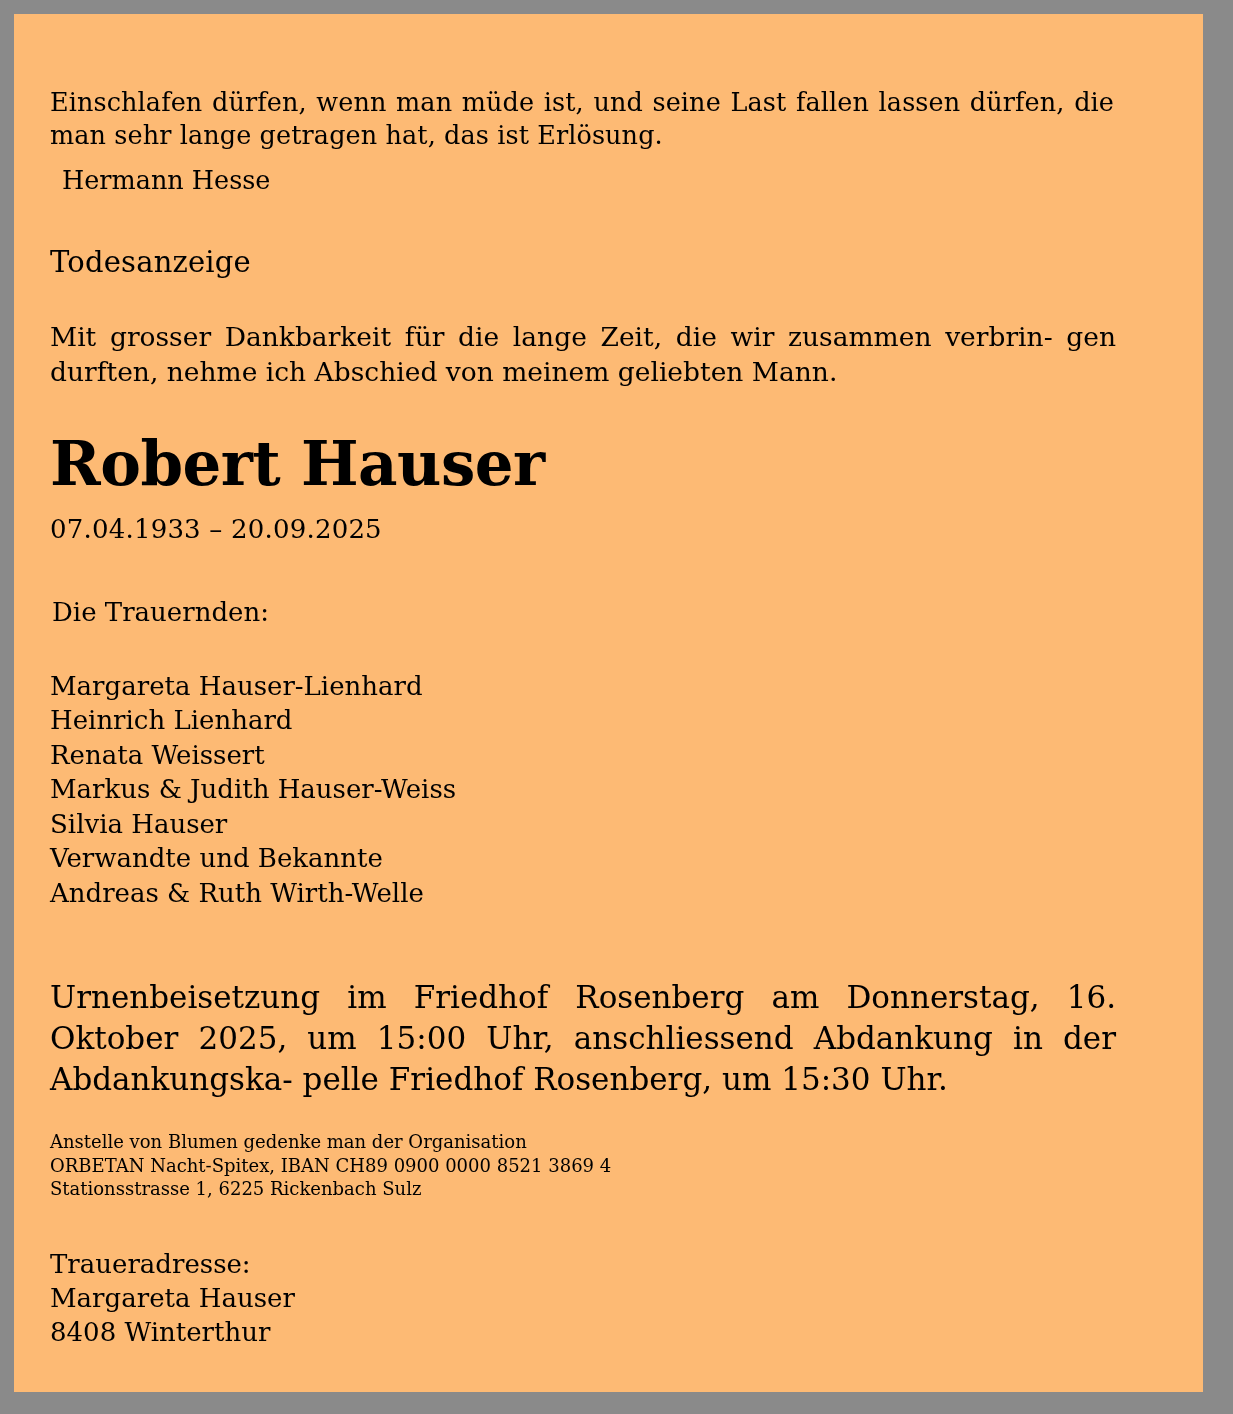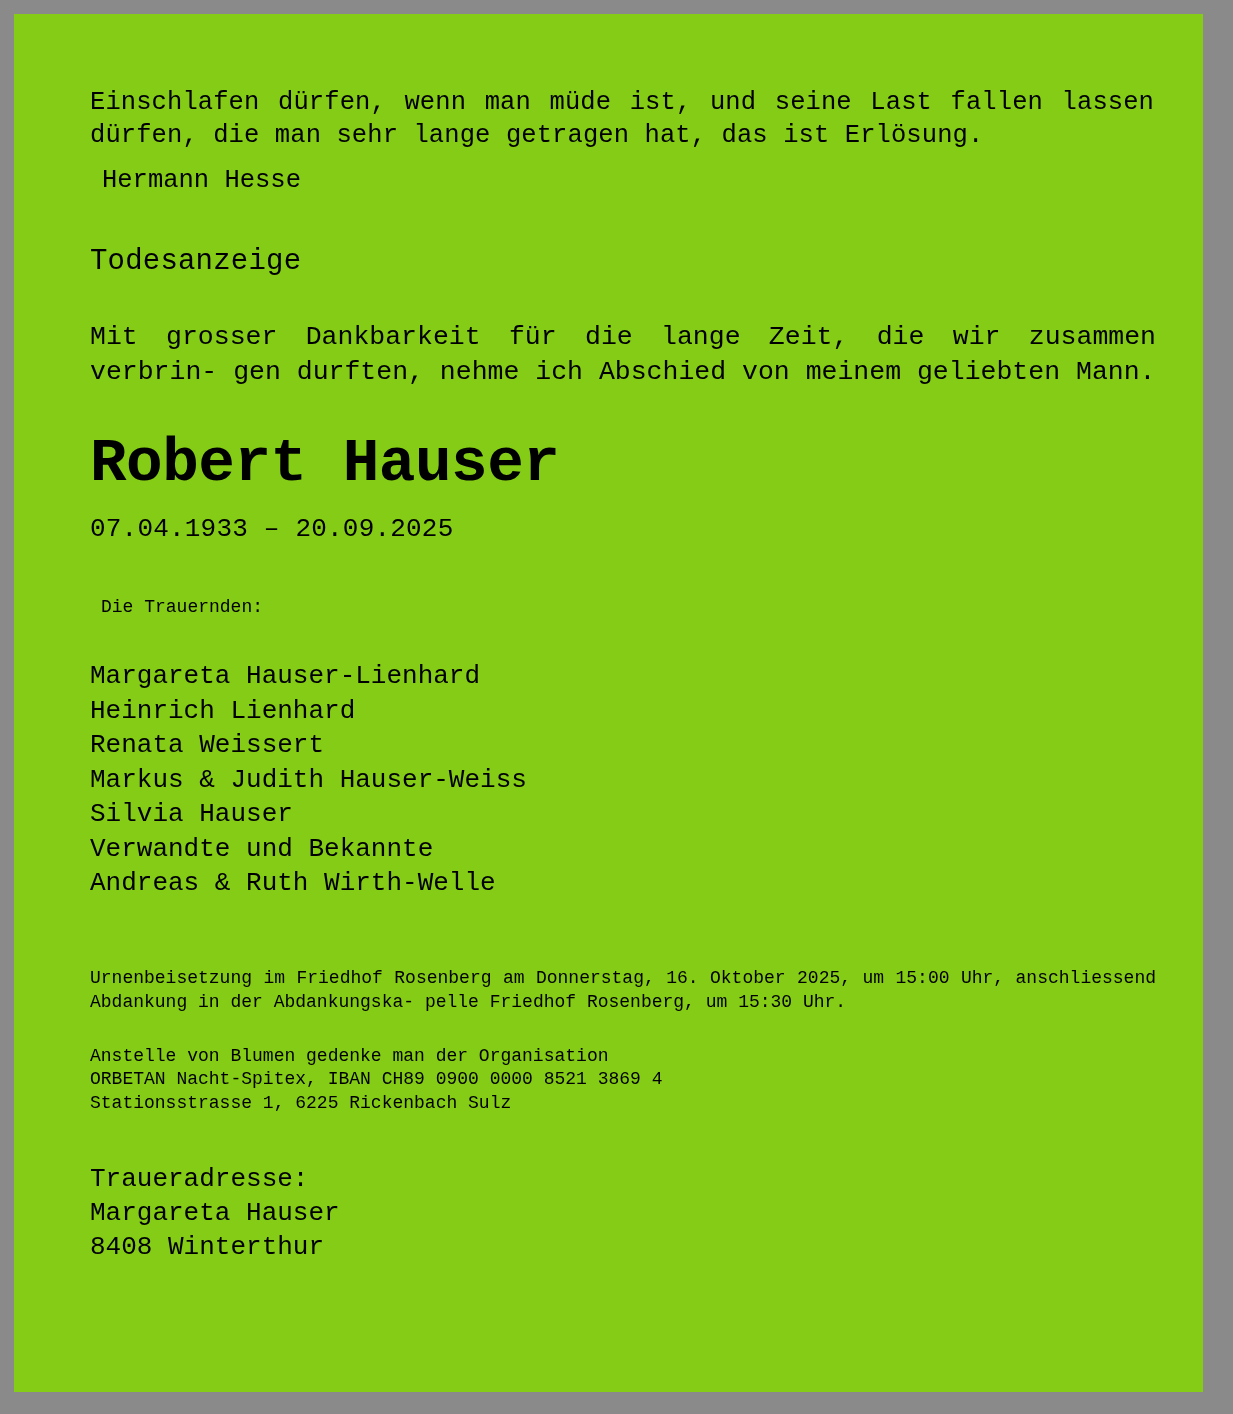--- a/index.html
+++ b/index.html
@@ -13,24 +13,23 @@
     font-family: "DejaVu Serif", "Liberation Serif", serif;
     color: #000;
     overflow: hidden;
   }
   .page {
     position: absolute;
     left: 14px;
     top: 14px;
     width: 1189px;
     height: 1378px;
-    background: #84cc16;
+    background: #fdba74;
     box-sizing: border-box;
-    padding: 72px 80px 0 76px;
-    font-family: Liberation Mono, monospace;
+    padding: 72px 80px 0 36px;
   }
   .quote {
     font-size: 25.5px;
     line-height: 1.30;
     text-align: justify;
     text-justify: inter-word;
     width: 1064px;
     margin: 0;
     letter-spacing: 0.1px;
   }
@@ -67,36 +66,36 @@
     margin: 42px 0 0 0;
     letter-spacing: -0.5px;
   }
   .dates {
     font-size: 26px;
     line-height: 1.2;
     margin: 18px 0 0 0;
     letter-spacing: 0.2px;
   }
   .mourners-label {
-    font-size: 18px;
+    font-size: 26px;
     line-height: 1.2;
-    margin: 52px 0 0 11px;
+    margin: 52px 0 0 2px;
   }
   .mourners {
     margin: 40px 0 0 0;
     padding: 0;
     list-style: none;
   }
   .mourners li {
     font-size: 26px;
     line-height: 1.33;
     white-space: pre;
   }
   .ceremony {
-    font-size: 18px;
+    font-size: 31px;
     line-height: 1.33;
     margin: 66px 0 4px 0;
     width: 1066px;
     text-align: justify;
     text-justify: inter-word;
   }
   .ceremony .last {
     text-align: left;
   }
   .donation {

